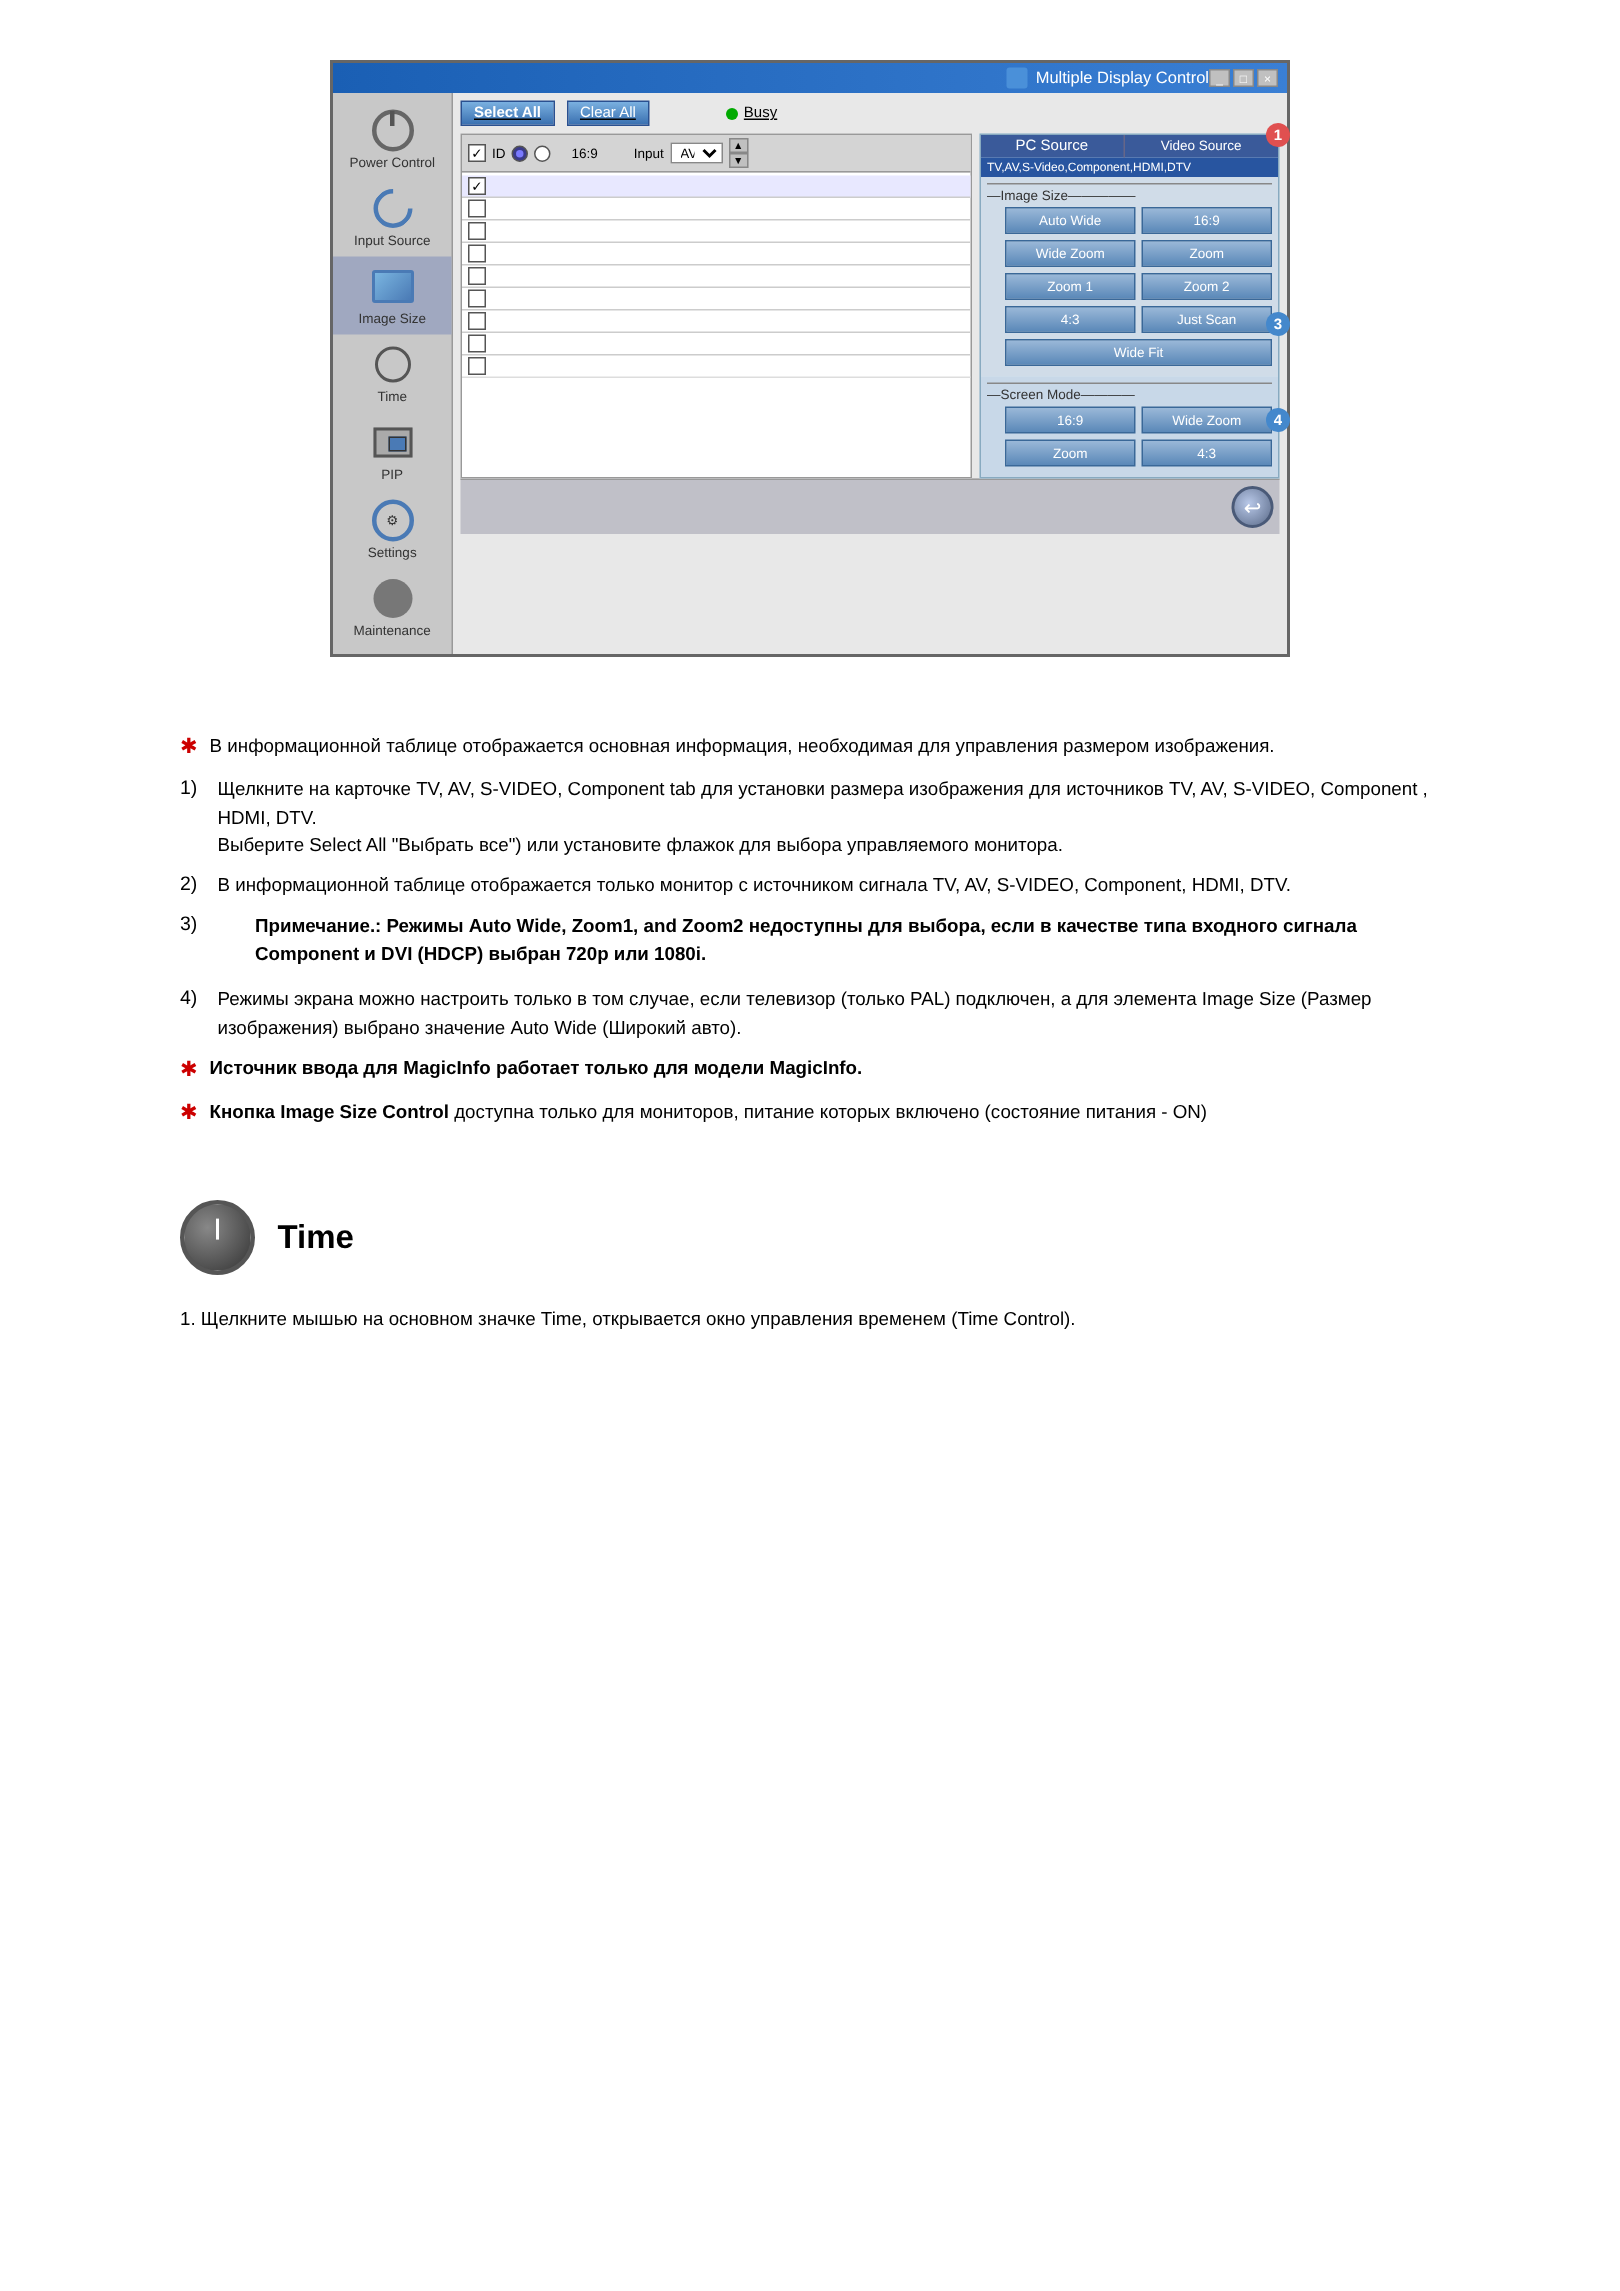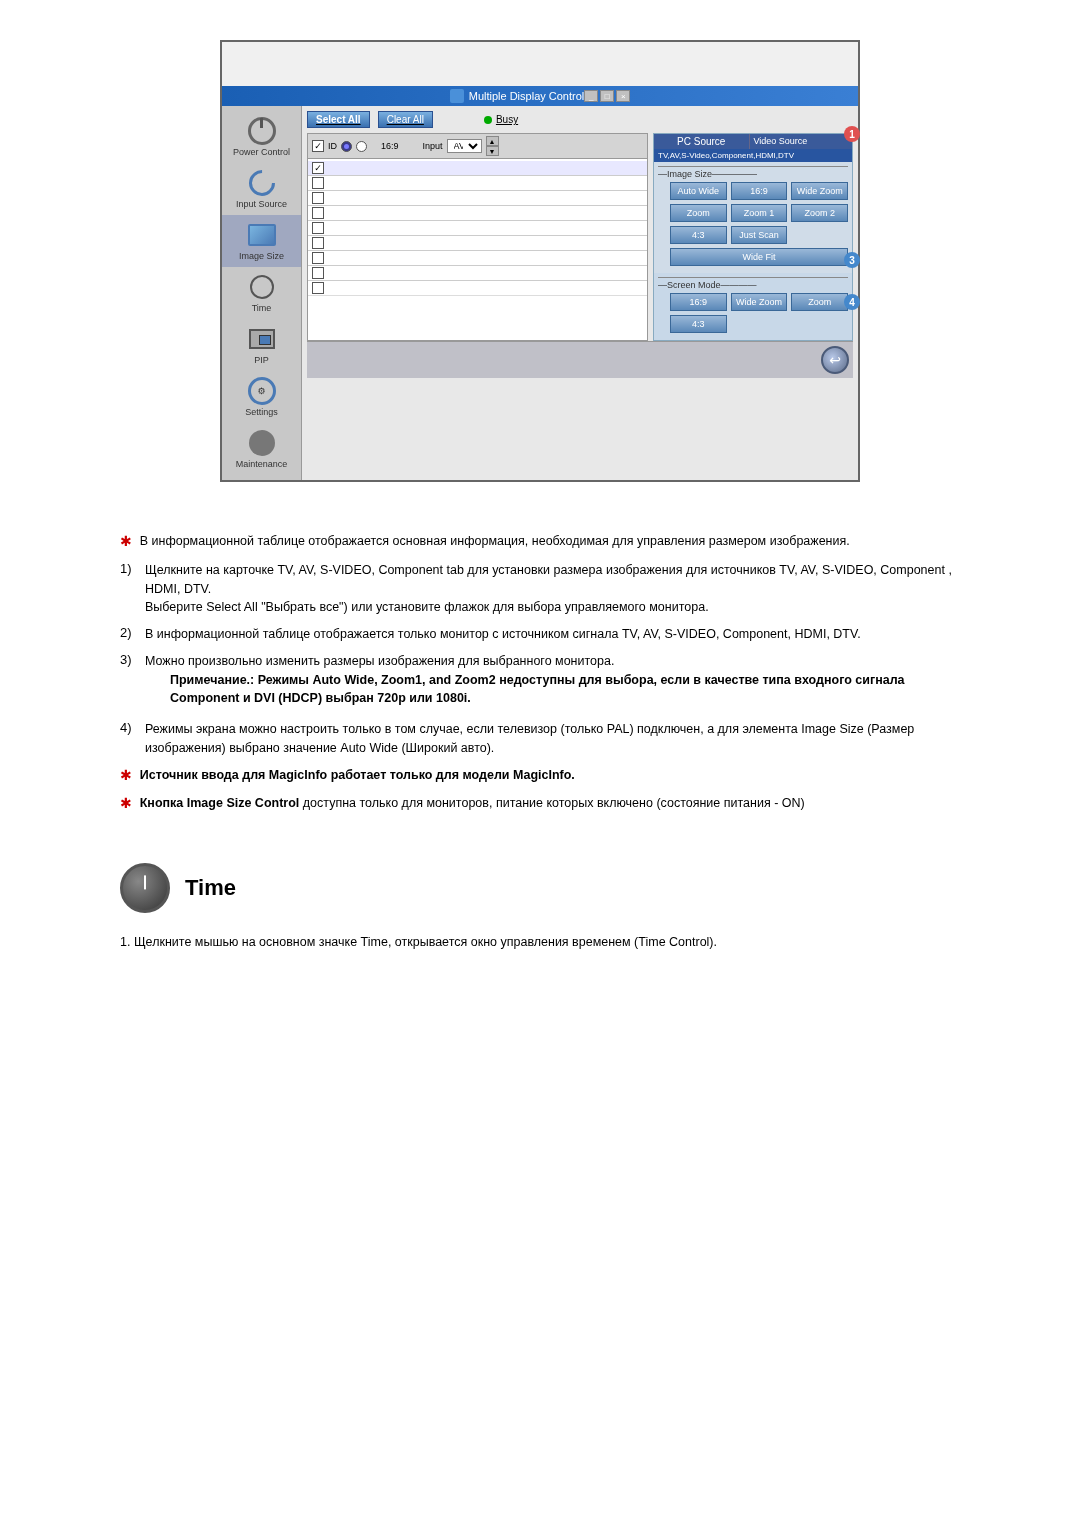--- a/index.html
+++ b/index.html
@@ -26,22 +26,21 @@
       margin-right: auto;
     }
 
     .title-bar {
       background: linear-gradient(to right, #1a5fb4, #3a7fd4);
       color: white;
       padding: 3px 6px;
       font-size: 11px;
       display: flex;
       align-items: center;
-      justify-content: center;
-      margin-top: 44px;
+      justify-content: flex-end;
     }
 
     .title-bar-left {
       display: flex;
       align-items: center;
       gap: 5px;
     }
 
     .title-icon {
       width: 14px;
@@ -312,21 +311,21 @@
     .section-title {
       font-size: 9px;
       color: #333;
       border-top: 1px solid #888;
       padding-top: 2px;
       margin-bottom: 3px;
     }
 
     .btn-grid {
       display: grid;
-      grid-template-columns: 1fr 1fr 1fr;
+      grid-template-columns: 1fr 1fr;
       gap: 4px;
       margin-bottom: 3px;
       padding-left: 12px;
     }
 
     .size-btn {
       background: linear-gradient(to bottom, #9ab8d8, #5a88b8);
       border: 1px solid #3a6898;
       color: white;
       font-size: 9px;
@@ -652,21 +651,21 @@
               </div>
             </div>
           </div>
 
           <div class="right-panel" style="position:relative;">
 
             <div class="circle-badge badge-1">1</div>
 
             <div style="display:flex; background:#3a5a9a;">
               <div style="flex:1; text-align:center; padding:2px 0; font-size:10px; color:white; cursor:pointer; border-right:1px solid #668;">PC Source</div>
-              <div style="flex:1; text-align:left; padding:2px 4px; font-size:9px; color:white; cursor:pointer;">Video Source</div>
+              <div style="flex:1; text-align:center; padding:2px 4px; font-size:9px; color:white; cursor:pointer;">Video Source</div>
             </div>
 
             <div style="background:#2855a0; color:white; font-size:8px; padding:2px 4px;">TV,AV,S-Video,Component,HDMI,DTV</div>
 
             <div class="circle-badge badge-2">2</div>
 
             <div class="image-size-section" style="position:relative;">
               <div class="section-title">
                 —<span>Image Size</span>—————
               </div>
@@ -727,21 +726,20 @@
     </div>
 
     <div class="note-numbered">
       <span class="note-num">2)</span>
       <span class="note-text">В информационной таблице отображается только монитор с источником сигнала TV, AV, S-VIDEO, Component, HDMI, DTV.</span>
     </div>
 
     <div class="note-numbered">
       <span class="note-num">3)</span>
       <div>
-        <div class="note-text">Можно произвольно изменить размеры изображения для выбранного монитора.</div>
         <div class="note-text note-indent">
           <span class="note-bold">Примечание.:</span><span class="note-bold"> Режимы Auto Wide, Zoom1, and Zoom2 недоступны для выбора, если в качестве типа входного сигнала Component и DVI (HDCP) выбран 720р или 1080i.</span>
         </div>
       </div>
     </div>
 
     <div class="note-numbered">
       <span class="note-num">4)</span>
       <span class="note-text">Режимы экрана можно настроить только в том случае, если телевизор (только PAL) подключен, а для элемента Image Size (Размер изображения) выбрано значение Auto Wide (Широкий авто).</span>
     </div>

